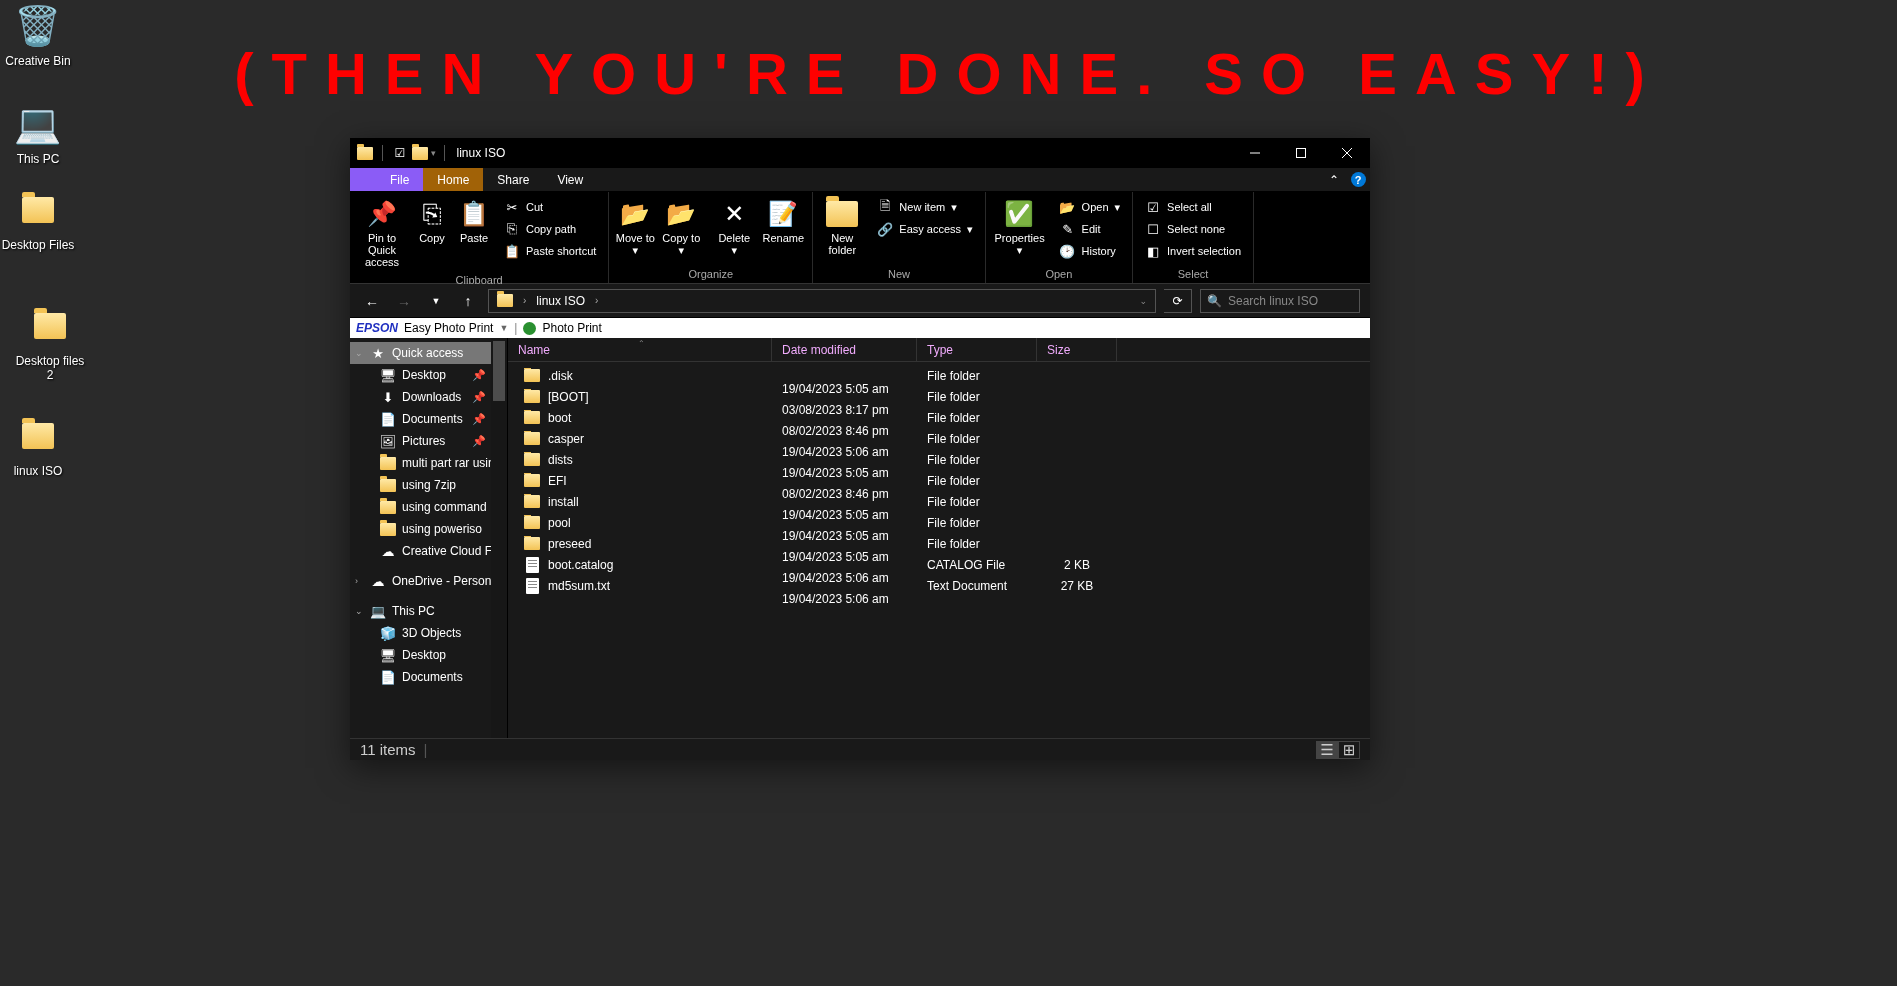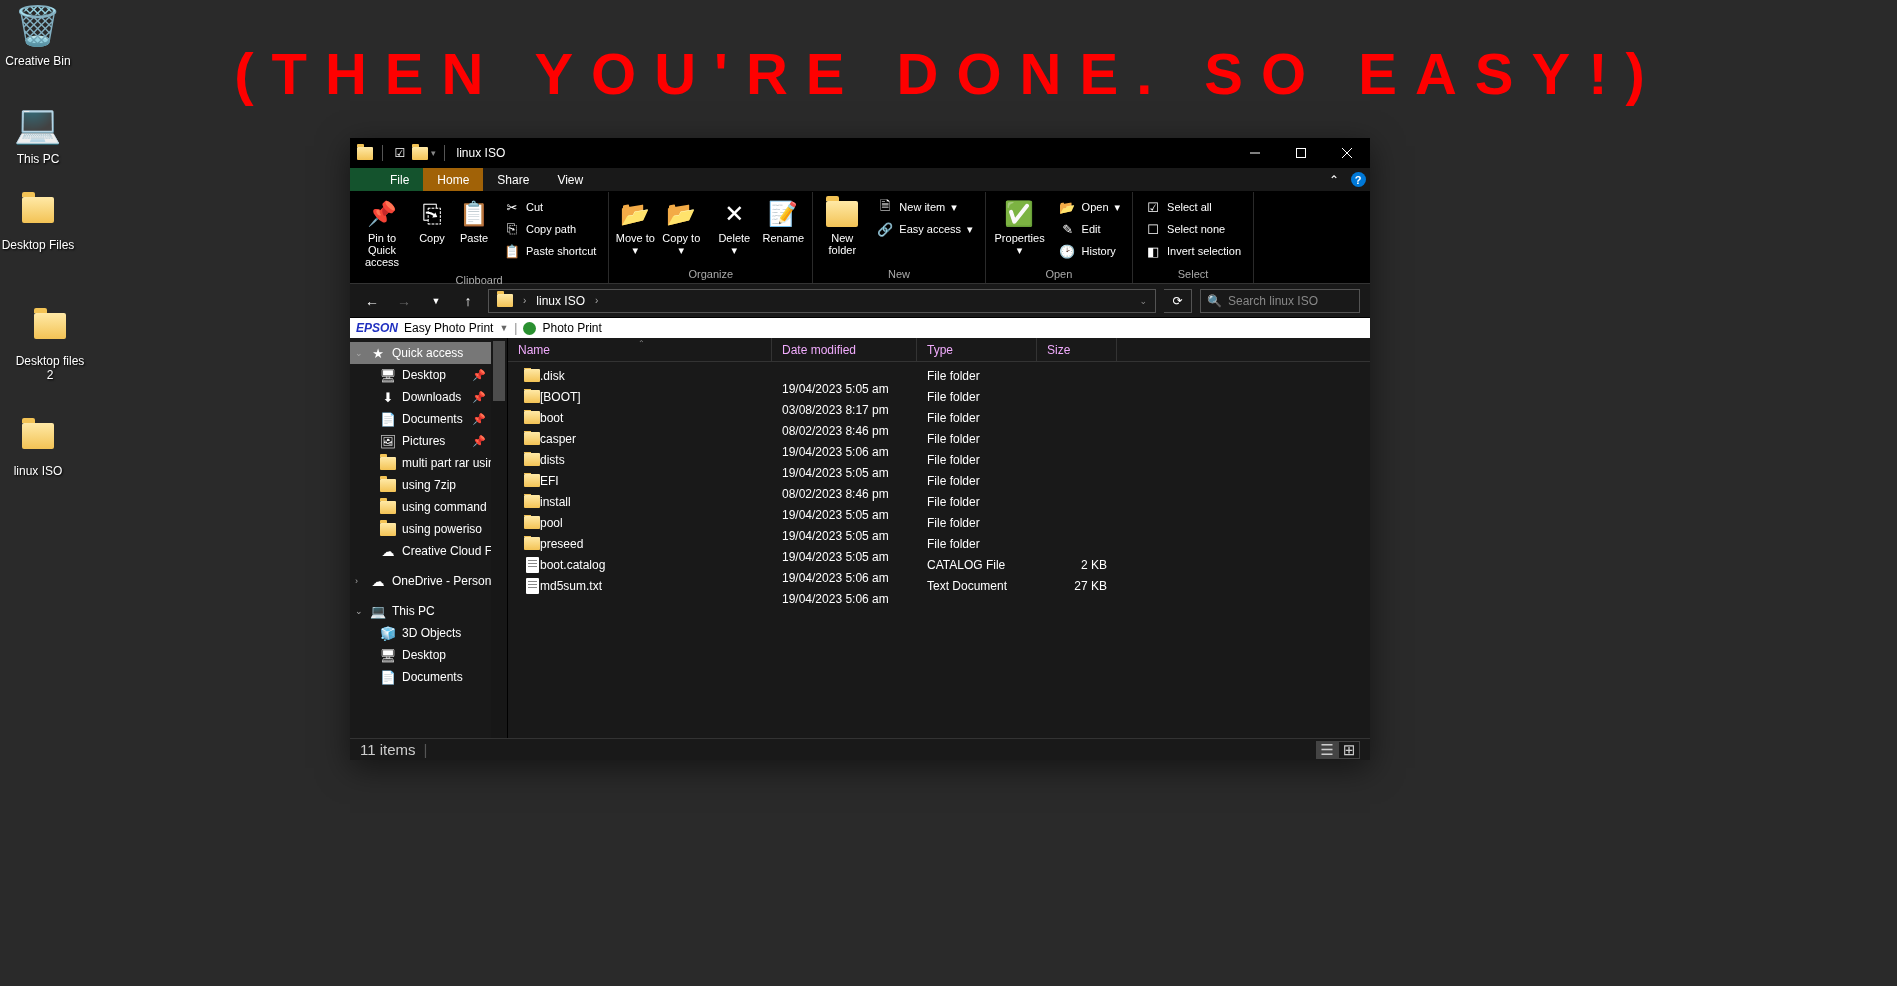--- a/index.html
+++ b/index.html
@@ -19,21 +19,21 @@
 .titlebar { height: 30px; background: #000; display: flex; align-items: center; padding: 0 0 0 6px; }
 .titlebar .qat { display: flex; align-items: center; gap: 2px; }
 .titlebar .qat .ic { width: 18px; height: 18px; display: flex; align-items: center; justify-content: center; }
 .titlebar .divider { width: 1px; height: 16px; background: #555; margin: 0 6px; }
 .titlebar .title { font-size: 12px; color: #fff; margin-left: 6px; }
 .titlebar .win-controls { margin-left: auto; display: flex; }
 .titlebar .win-controls div { width: 46px; height: 30px; display: flex; align-items: center; justify-content: center; color: #fff; }
 
 .tabs-row { height: 24px; background: #191919; display: flex; align-items: stretch; border-bottom: 1px solid #000; }
 .tab { padding: 0 14px; display: flex; align-items: center; font-size: 12px; color: #fff; cursor: pointer; }
-.tab.file { background: #14532d; color: #fff; padding-left: 40px; }
+.tab.file { background: #8b5cf6; color: #fff; padding-left: 40px; }
 .tab.active { background: #a16207; }
 .tabs-row .spacer { flex: 1; }
 .tabs-row .collapse { width: 24px; display: flex; align-items: center; justify-content: center; }
 .tabs-row .help { width: 24px; display: flex; align-items: center; justify-content: center; }
 .help-circ { width: 15px; height: 15px; border-radius: 50%; background: #0078d7; color: #fff; font-size: 11px; display: flex; align-items: center; justify-content: center; font-weight: bold; }
 
 .ribbon { height: 92px; background: #000; display: flex; border-bottom: 1px solid #333; }
 .ribbon-group { display: flex; flex-direction: column; border-right: 1px solid #2a2a2a; padding: 2px 4px 0; }
 .ribbon-group .items { flex: 1; display: flex; align-items: flex-start; gap: 2px; }
 .ribbon-group .group-label { text-align: center; font-size: 11px; color: #aaa; padding: 2px 0 3px; }
@@ -79,24 +79,24 @@
 .col-headers .sort-ind { position: absolute; left: 130px; top: 1px; color: #888; font-size: 8px; }
 .ch { padding: 0 10px; font-size: 12px; color: #f0abfc; border-right: 1px solid #333; height: 100%; display: flex; align-items: center; cursor: pointer; }
 .ch.name { width: 264px; }
 .ch.date { width: 145px; }
 .ch.type { width: 120px; }
 .ch.size { width: 80px; }
 
 .file-list { flex: 1; overflow: auto; padding: 3px 0; }
 .file-row { display: flex; align-items: center; height: 21px; font-size: 12px; cursor: pointer; }
 .fc { padding: 0 10px; overflow: hidden; text-overflow: ellipsis; white-space: nowrap; }
-.fc.name { width: 264px; display: flex; align-items: center; padding-left: 16px; }
+.fc.name { width: 264px; display: flex; align-items: center; gap: 8px; padding-left: 16px; }
 .fc.date { width: 145px; margin-top: 26px; }
 .fc.type { width: 120px; }
-.fc.size { width: 80px; text-align: right; }
+.fc.size { width: 80px; text-align: center; }
 .file-ic { width: 16px; height: 16px; display: flex; align-items: center; justify-content: center; flex-shrink: 0; }
 
 .status-bar { height: 22px; background: #191919; border-top: 1px solid #333; display: flex; align-items: center; padding: 0 10px; font-size: 15px; color: #ccc; }
 .status-bar .vb { margin-left: auto; display: flex; }
 .status-bar .vb div { width: 22px; height: 18px; border: 1px solid #444; display: flex; align-items: center; justify-content: center; cursor: pointer; }
 .status-bar .vb .active { background: #444; }
 
 
 .folder-ic { width: 16px; height: 13px; background: linear-gradient(#ffe9a6, #f3c355); border-radius: 1px; position: relative; }
 .folder-ic::before { content: ''; position: absolute; top: -3px; left: 0; width: 7px; height: 3px; background: #f3c355; border-radius: 1px 1px 0 0; }

